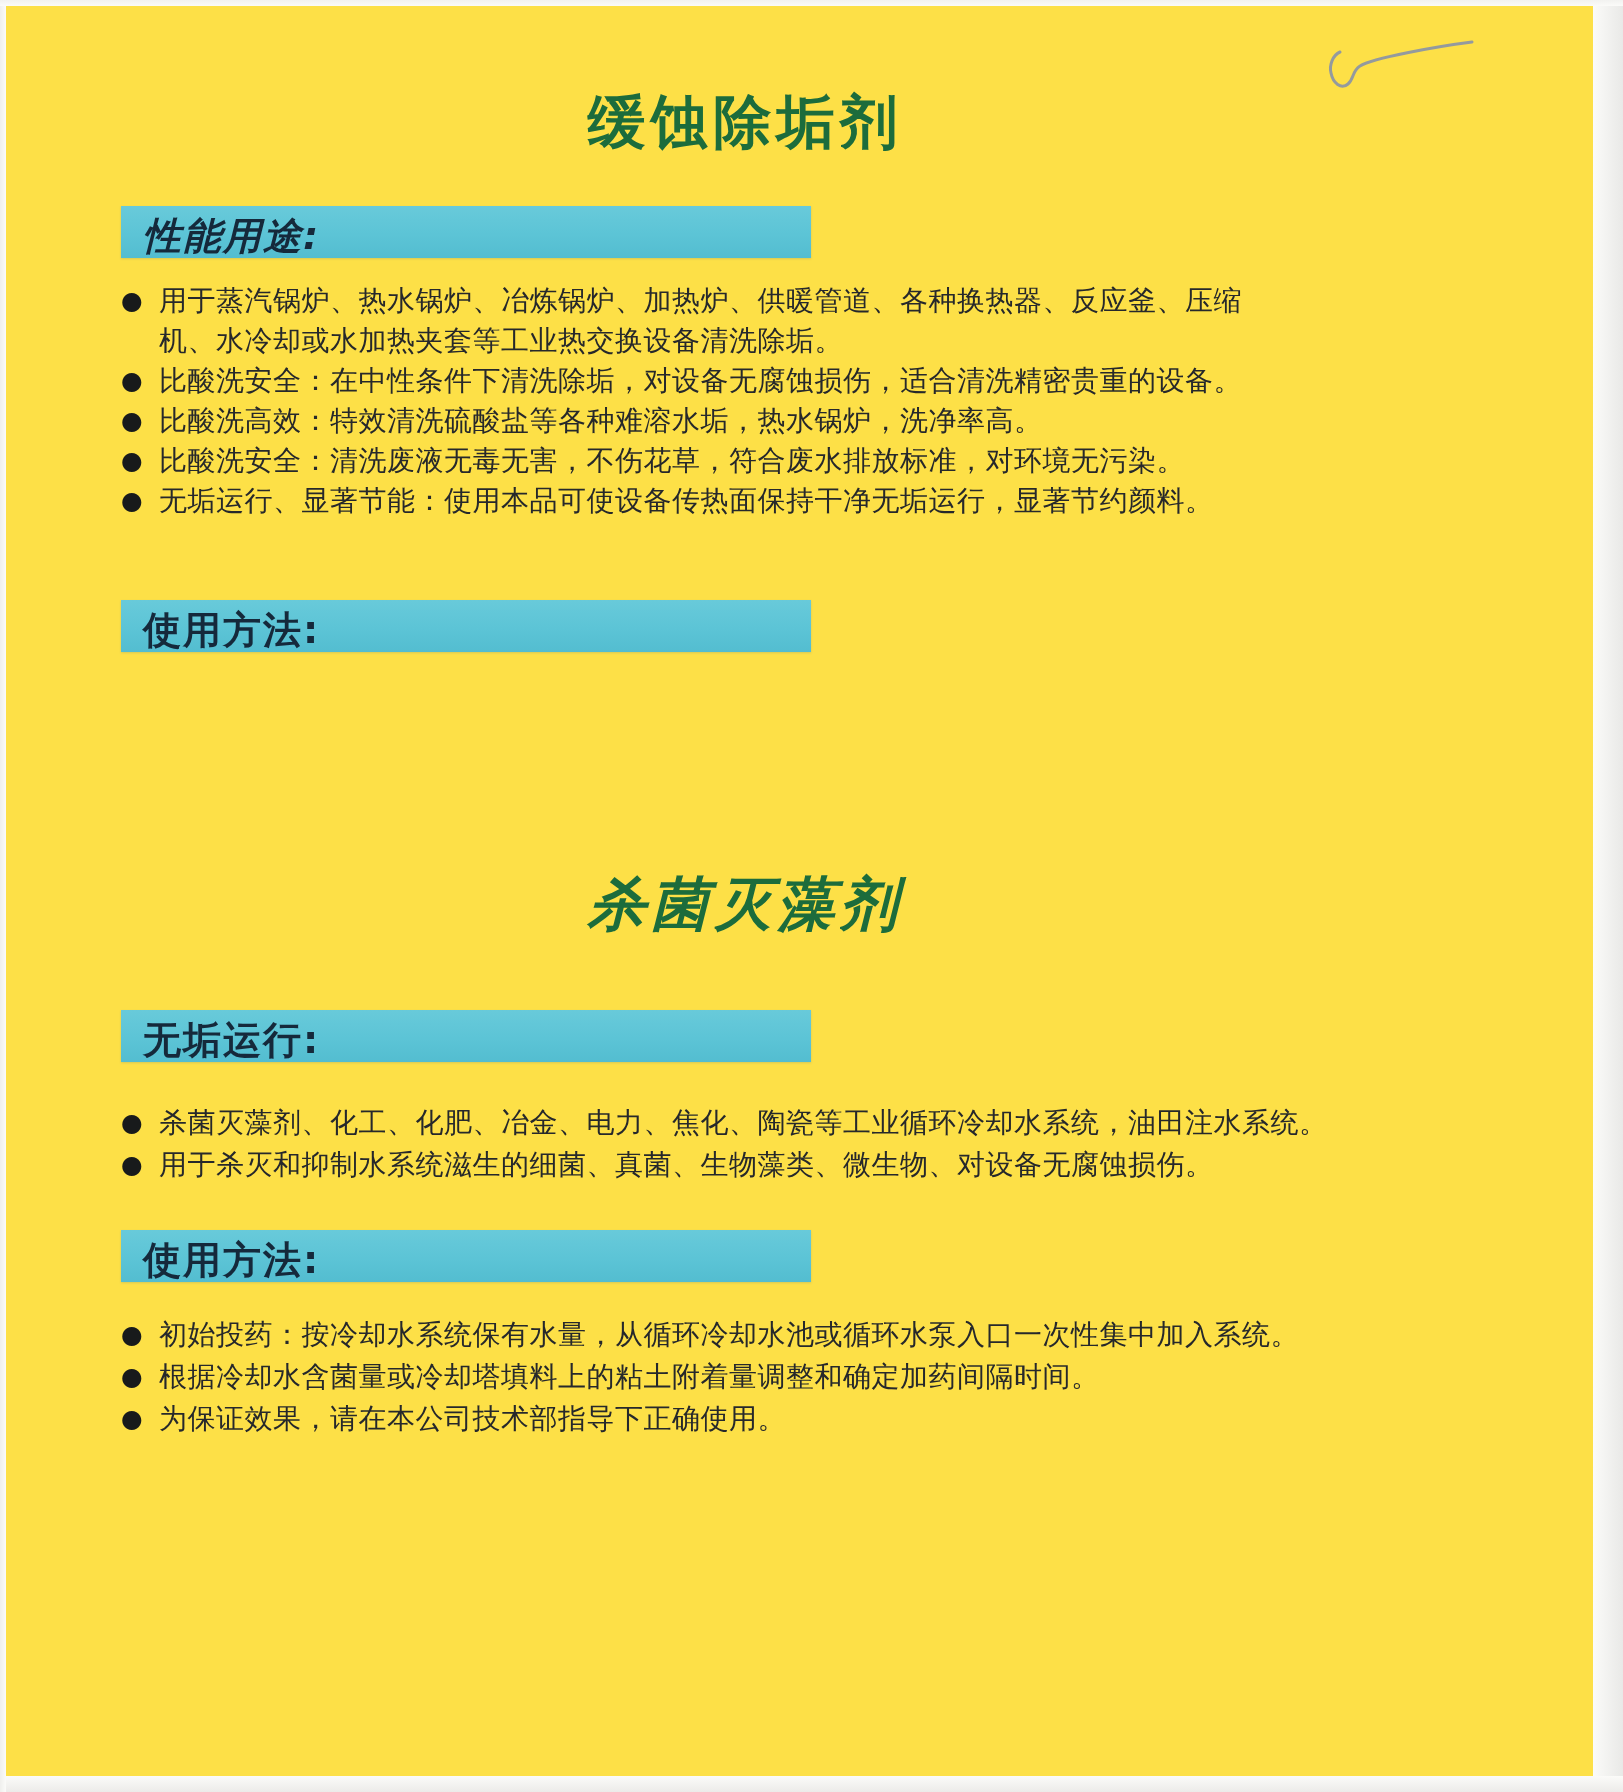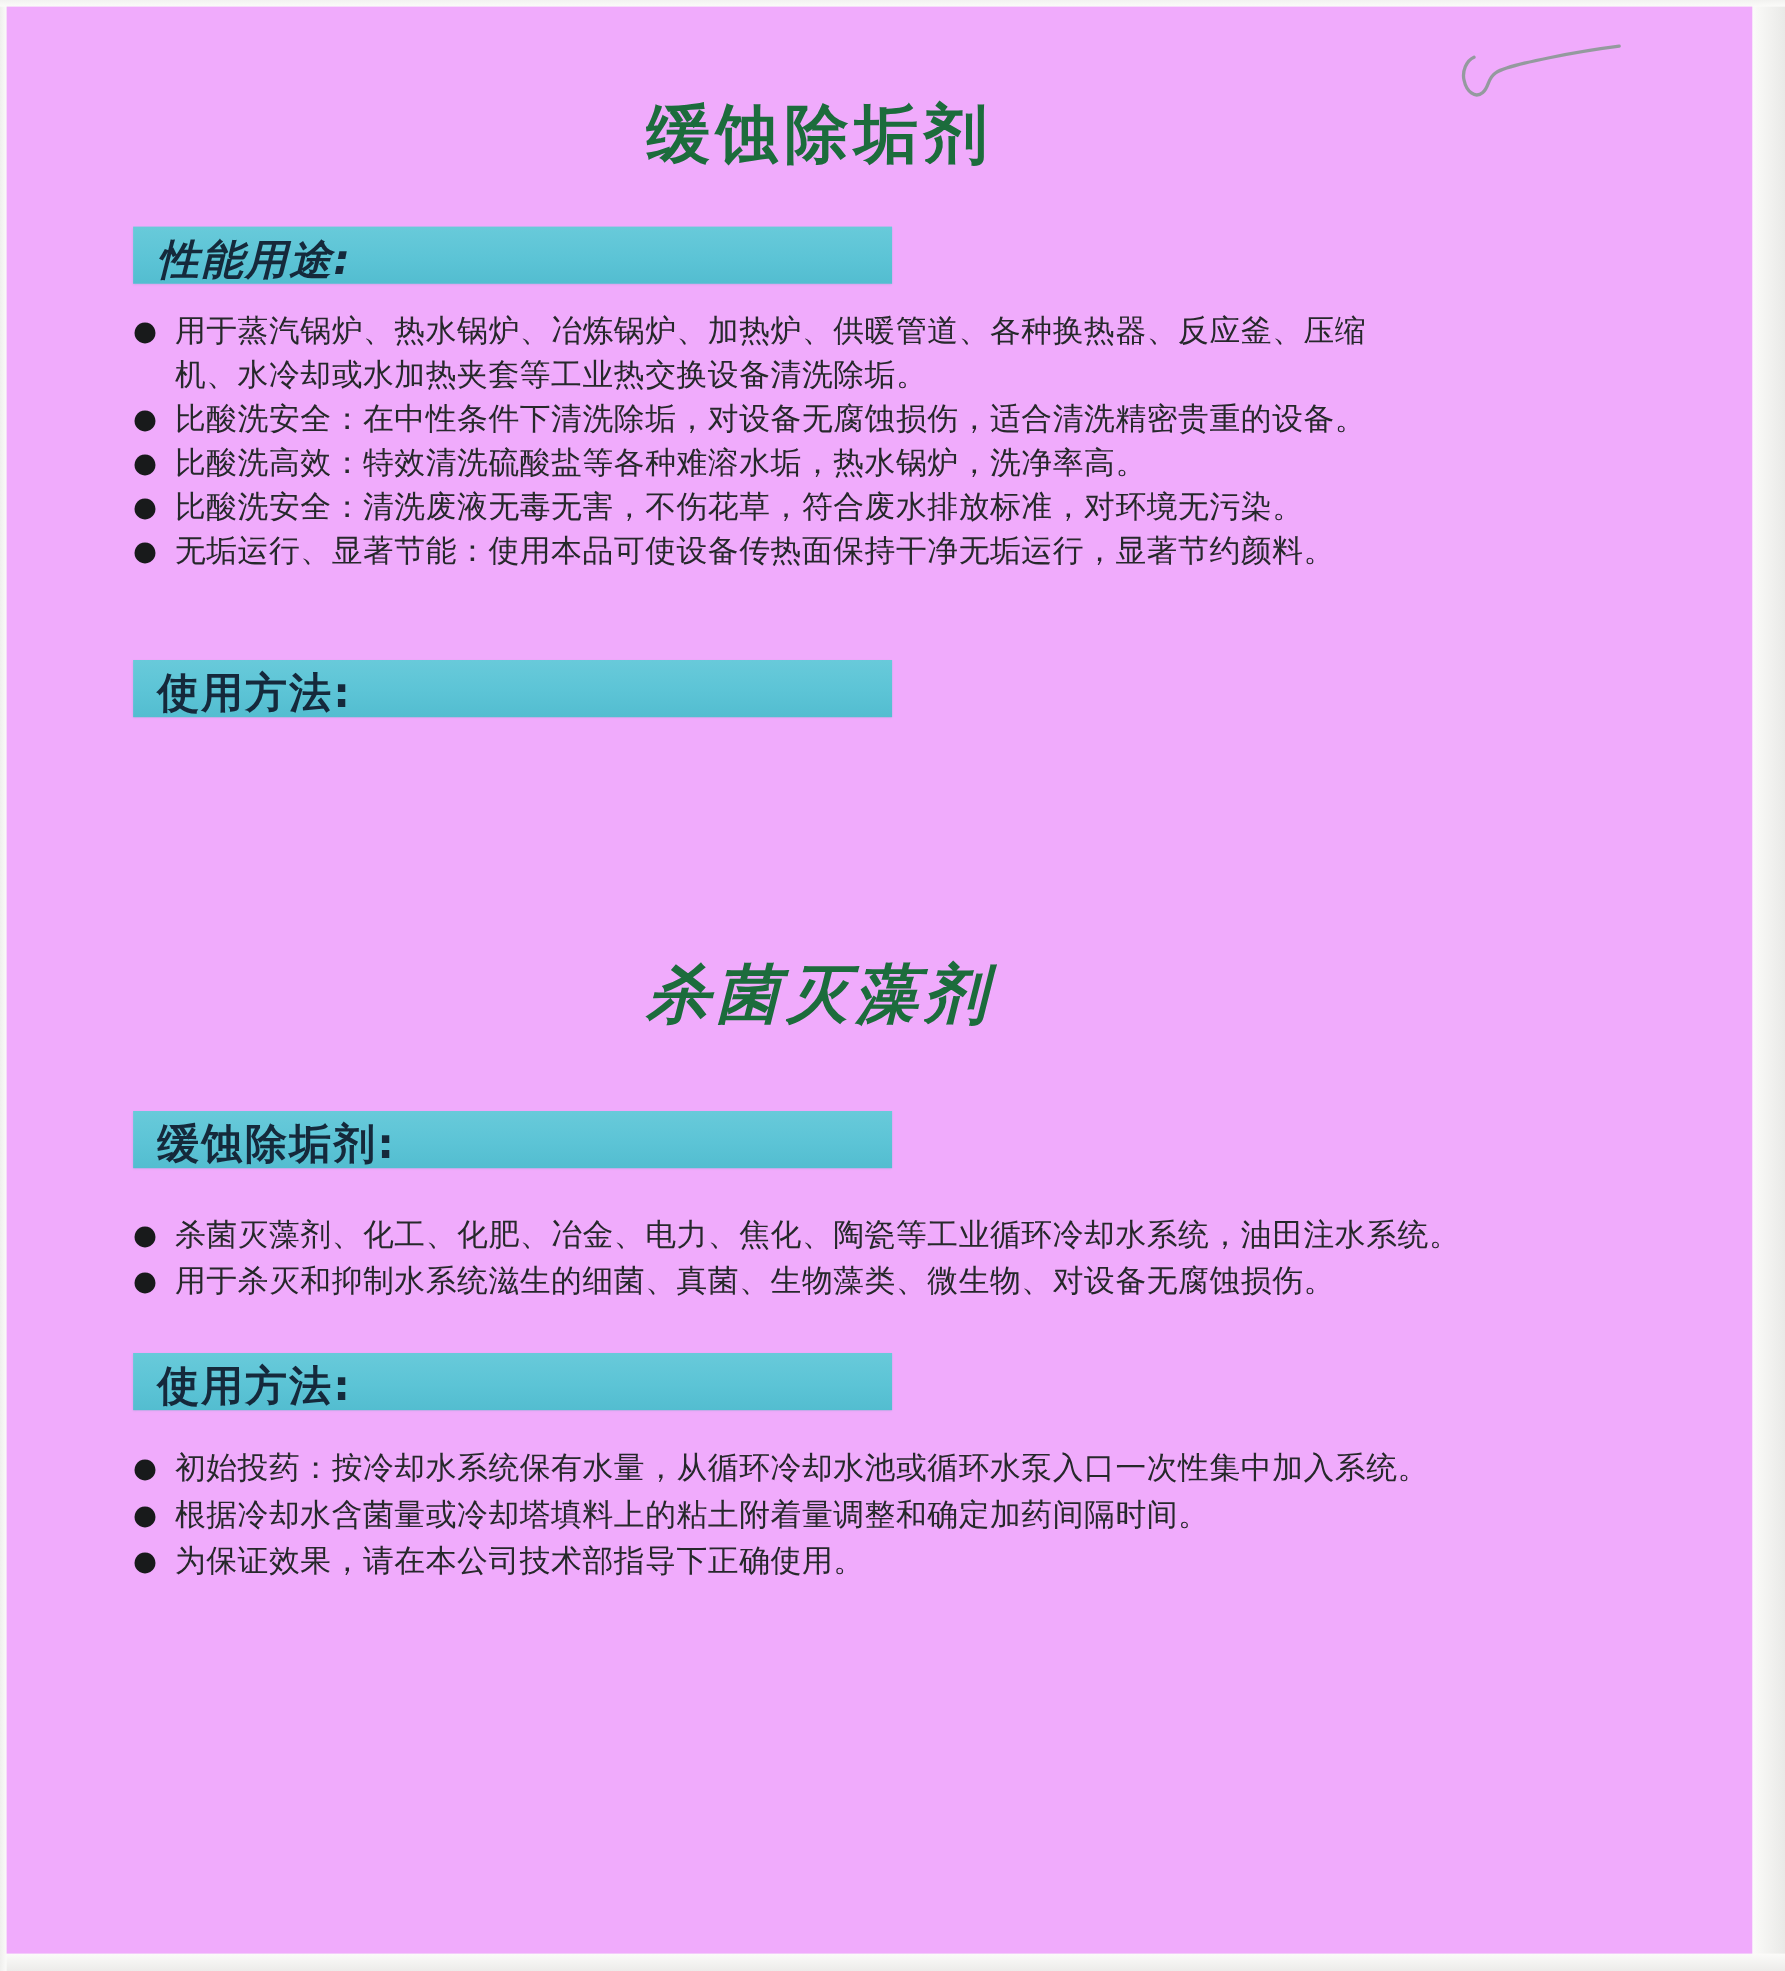--- a/index.html
+++ b/index.html
@@ -1,18 +1,18 @@
 <!DOCTYPE html>
 <html><head>
 <meta charset="utf-8">
 <style>
   html,body { margin:0; padding:0; }
   .stage {
     position:relative; width:1623px; height:1792px;
-    background:#f0abfc; overflow:hidden;
+    background:#fde047; overflow:hidden;
     font-family:"DejaVu Sans","Liberation Sans",sans-serif;
   }
   
   .edge-right  { position:absolute; top:0; right:0; width:30px; height:100%;
                  background:linear-gradient(to right,#fbfbf9,#e9e9e7); }
   .edge-bottom { position:absolute; bottom:0; left:0; width:100%; height:16px;
                  background:linear-gradient(to bottom,#fbfbf9,#ecebe9); }
   .edge-left   { position:absolute; top:0; left:0; width:6px; height:100%;
                  background:linear-gradient(to right,#efefed,#fbfbf9); }
   .edge-top    { position:absolute; top:0; left:0; width:100%; height:6px;
@@ -101,21 +101,21 @@
       <span class="bullet-mark">●</span>
       <span class="bullet-text">无垢运行、显著节能：使用本品可使设备传热面保持干净无垢运行，显著节约颜料。</span>
     </div>
   </div>
 
   <div class="band band-2">使用方法:</div>
 
 
   <div class="product-title title-2">杀菌灭藻剂</div>
 
-  <div class="band band-3">缓蚀除垢剂:</div>
+  <div class="band band-3">无垢运行:</div>
 
   <div class="bullets bullets-2">
     <div class="bullet-row">
       <span class="bullet-mark">●</span>
       <span class="bullet-text">杀菌灭藻剂、化工、化肥、冶金、电力、焦化、陶瓷等工业循环冷却水系统，油田注水系统。</span>
     </div>
     <div class="bullet-row">
       <span class="bullet-mark">●</span>
       <span class="bullet-text">用于杀灭和抑制水系统滋生的细菌、真菌、生物藻类、微生物、对设备无腐蚀损伤。</span>
     </div>

